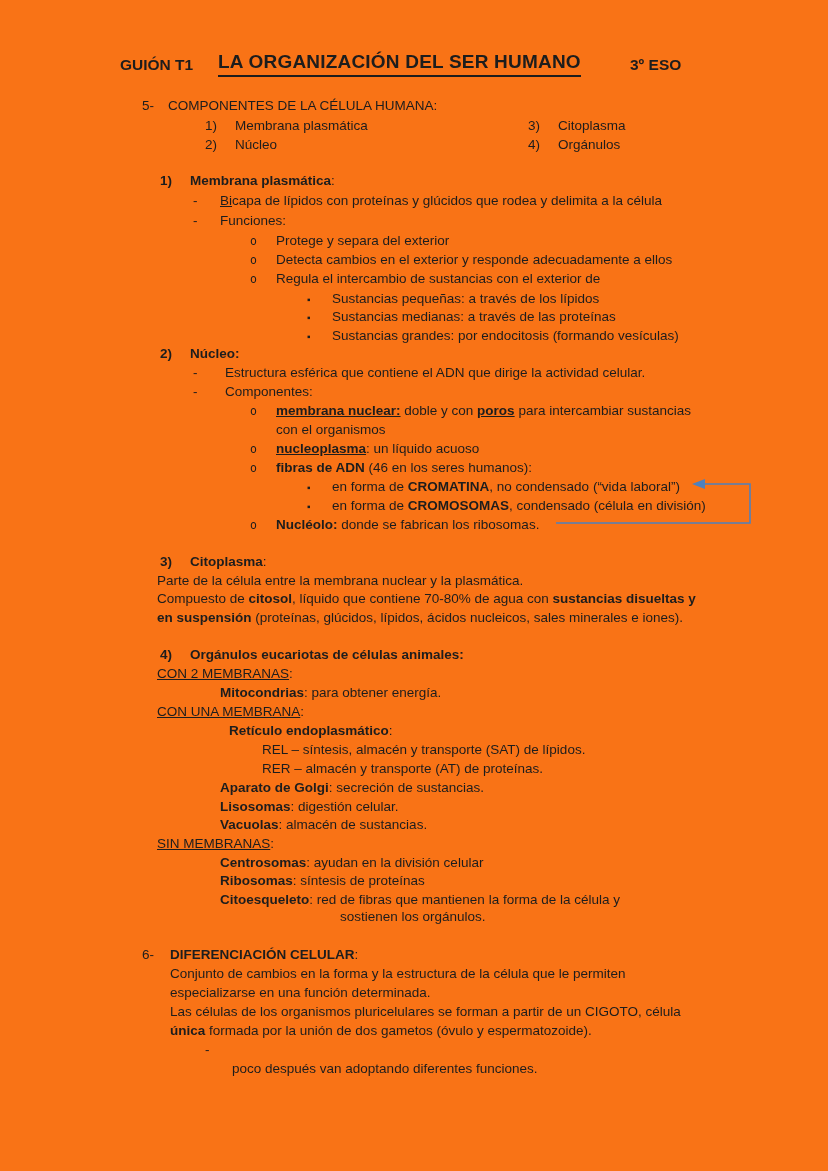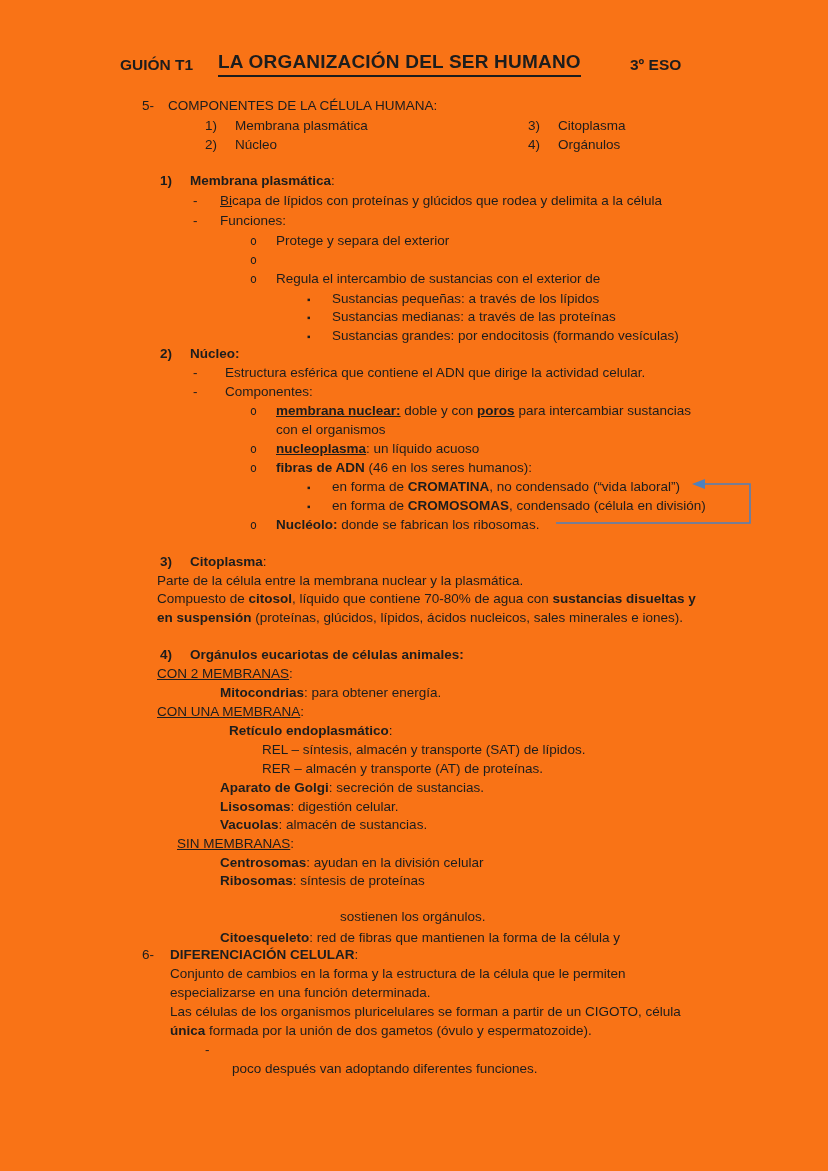--- a/index.html
+++ b/index.html
@@ -32,21 +32,21 @@
   <div id="lines">
       <div class="line" style="left: 168px; top: 97px;"><span class="marker mk-num" style="left: -26px;">5-</span><span>COMPONENTES DE LA CÉLULA HUMANA:</span></div>
       <div class="line" style="left: 235px; top: 117px;"><span class="marker mk-num" style="left: -30px;">1)</span><span>Membrana plasmática</span></div>
       <div class="line" style="left: 558px; top: 117px;"><span class="marker mk-num" style="left: -30px;">3)</span><span>Citoplasma</span></div>
       <div class="line" style="left: 235px; top: 136px;"><span class="marker mk-num" style="left: -30px;">2)</span><span>Núcleo</span></div>
       <div class="line" style="left: 558px; top: 136px;"><span class="marker mk-num" style="left: -30px;">4)</span><span>Orgánulos</span></div>
       <div class="line" style="left: 190px; top: 172px;"><span class="marker mk-num mk-b" style="left: -30px;">1)</span><span class="b">Membrana plasmática</span><span>:</span></div>
       <div class="line" style="left: 220px; top: 192px;"><span class="marker mk-dash" style="left: -27px;">-</span><span class="u">Bi</span><span>capa de lípidos con proteínas y glúcidos que rodea y delimita a la célula</span></div>
       <div class="line" style="left: 220px; top: 212px;"><span class="marker mk-dash" style="left: -27px;">-</span><span>Funciones:</span></div>
       <div class="line" style="left: 276px; top: 232px;"><span class="marker mk-circle" style="left: -26px;">o</span><span>Protege y separa del exterior</span></div>
-      <div class="line" style="left: 276px; top: 251px;"><span class="marker mk-circle" style="left: -26px;">o</span></div>
+      <div class="line" style="left: 276px; top: 251px;"><span class="marker mk-circle" style="left: -26px;">o</span><span>Detecta cambios en el exterior y responde adecuadamente a ellos</span></div>
       <div class="line" style="left: 276px; top: 270px;"><span class="marker mk-circle" style="left: -26px;">o</span><span>Regula el intercambio de sustancias con el exterior de</span></div>
       <div class="line" style="left: 332px; top: 290px;"><span class="marker mk-square" style="left: -25px;">▪</span><span>Sustancias pequeñas: a través de los lípidos</span></div>
       <div class="line" style="left: 332px; top: 308px;"><span class="marker mk-square" style="left: -25px;">▪</span><span>Sustancias medianas: a través de las proteínas</span></div>
       <div class="line" style="left: 332px; top: 327px;"><span class="marker mk-square" style="left: -25px;">▪</span><span>Sustancias grandes: por endocitosis (formando vesículas)</span></div>
       <div class="line" style="left: 190px; top: 345px;"><span class="marker mk-num mk-b" style="left: -30px;">2)</span><span class="b">Núcleo:</span></div>
       <div class="line" style="left: 225px; top: 364px;"><span class="marker mk-dash" style="left: -32px;">-</span><span>Estructura esférica que contiene el ADN que dirige la actividad celular.</span></div>
       <div class="line" style="left: 225px; top: 383px;"><span class="marker mk-dash" style="left: -32px;">-</span><span>Componentes:</span></div>
       <div class="line" style="left: 276px; top: 402px;"><span class="marker mk-circle" style="left: -26px;">o</span><span class="bu">membrana nuclear:</span><span> doble y con </span><span class="bu">poros</span><span> para intercambiar sustancias</span></div>
       <div class="line" style="left: 276px; top: 421px;"><span>con el organismos</span></div>
       <div class="line" style="left: 276px; top: 440px;"><span class="marker mk-circle" style="left: -26px;">o</span><span class="bu">nucleoplasma</span><span>: un líquido acuoso</span></div>
@@ -61,24 +61,24 @@
       <div class="line" style="left: 190px; top: 646px;"><span class="marker mk-num mk-b" style="left: -30px;">4)</span><span class="b">Orgánulos eucariotas de células animales:</span></div>
       <div class="line" style="left: 157px; top: 665px;"><span class="u">CON 2 MEMBRANAS</span><span>:</span></div>
       <div class="line" style="left: 220px; top: 684px;"><span class="b">Mitocondrias</span><span>: para obtener energía.</span></div>
       <div class="line" style="left: 157px; top: 703px;"><span class="u">CON UNA MEMBRANA</span><span>:</span></div>
       <div class="line" style="left: 229px; top: 722px;"><span class="b">Retículo endoplasmático</span><span>:</span></div>
       <div class="line" style="left: 262px; top: 741px;"><span>REL – síntesis, almacén y transporte (SAT) de lípidos.</span></div>
       <div class="line" style="left: 262px; top: 760px;"><span>RER – almacén y transporte (AT) de proteínas.</span></div>
       <div class="line" style="left: 220px; top: 779px;"><span class="b">Aparato de Golgi</span><span>: secreción de sustancias.</span></div>
       <div class="line" style="left: 220px; top: 798px;"><span class="b">Lisosomas</span><span>: digestión celular.</span></div>
       <div class="line" style="left: 220px; top: 816px;"><span class="b">Vacuolas</span><span>: almacén de sustancias.</span></div>
-      <div class="line" style="left: 157px; top: 835px; margin-left: 20px;"><span class="u">SIN MEMBRANAS</span><span>:</span></div>
+      <div class="line" style="left: 157px; top: 835px;"><span class="u">SIN MEMBRANAS</span><span>:</span></div>
       <div class="line" style="left: 220px; top: 854px;"><span class="b">Centrosomas</span><span>: ayudan en la división celular</span></div>
       <div class="line" style="left: 220px; top: 872px;"><span class="b">Ribosomas</span><span>: síntesis de proteínas</span></div>
-      <div class="line" style="left: 220px; top: 929px;"><span class="b">Citoesqueleto</span><span>: red de fibras que mantienen la forma de la célula y</span></div>
+      <div class="line" style="left: 220px; top: 891px;"><span class="b">Citoesqueleto</span><span>: red de fibras que mantienen la forma de la célula y</span></div>
       <div class="line" style="left: 340px; top: 908px;"><span>sostienen los orgánulos.</span></div>
       <div class="line" style="left: 170px; top: 946px;"><span class="marker mk-num" style="left: -28px;">6-</span><span class="b">DIFERENCIACIÓN CELULAR</span><span>:</span></div>
       <div class="line" style="left: 170px; top: 965px;"><span>Conjunto de cambios en la forma y la estructura de la célula que le permiten</span></div>
       <div class="line" style="left: 170px; top: 984px;"><span>especializarse en una función determinada.</span></div>
       <div class="line" style="left: 170px; top: 1003px;"><span>Las células de los organismos pluricelulares se forman a partir de un CIGOTO, célula</span></div>
       <div class="line" style="left: 170px; top: 1022px;"><span class="b">única</span><span> formada por la unión de dos gametos (óvulo y espermatozoide).</span></div>
       <div class="line" style="left: 232px; top: 1041px;"><span class="marker mk-dash" style="left: -27px;">-</span></div>
       <div class="line" style="left: 232px; top: 1060px;"><span>poco después van adoptando diferentes funciones.</span></div>
     </div>
 

